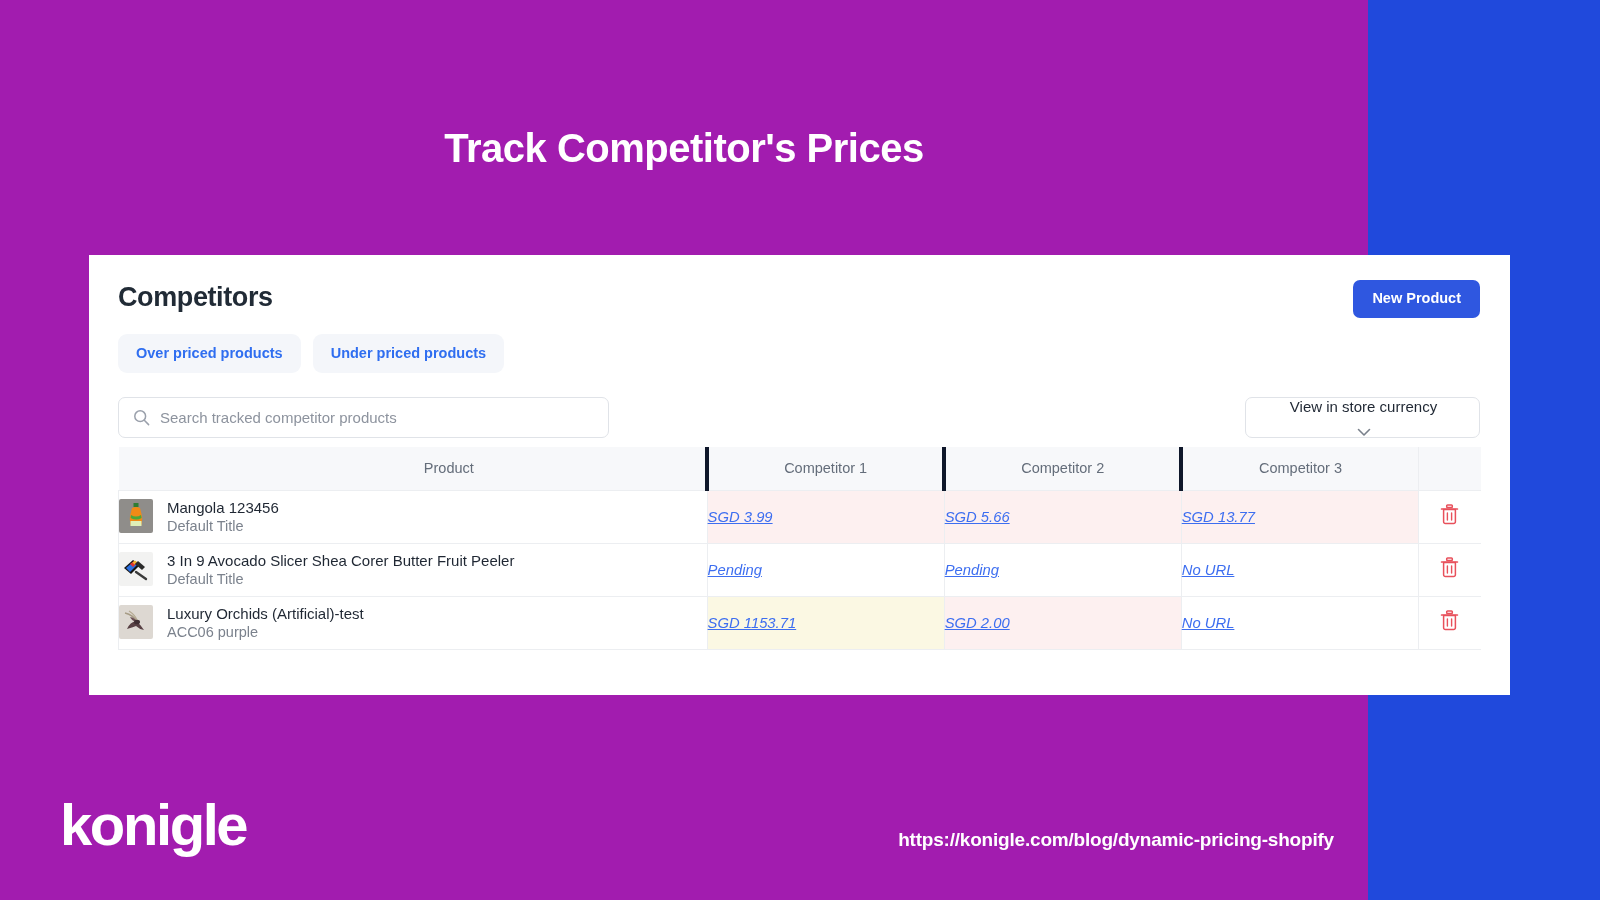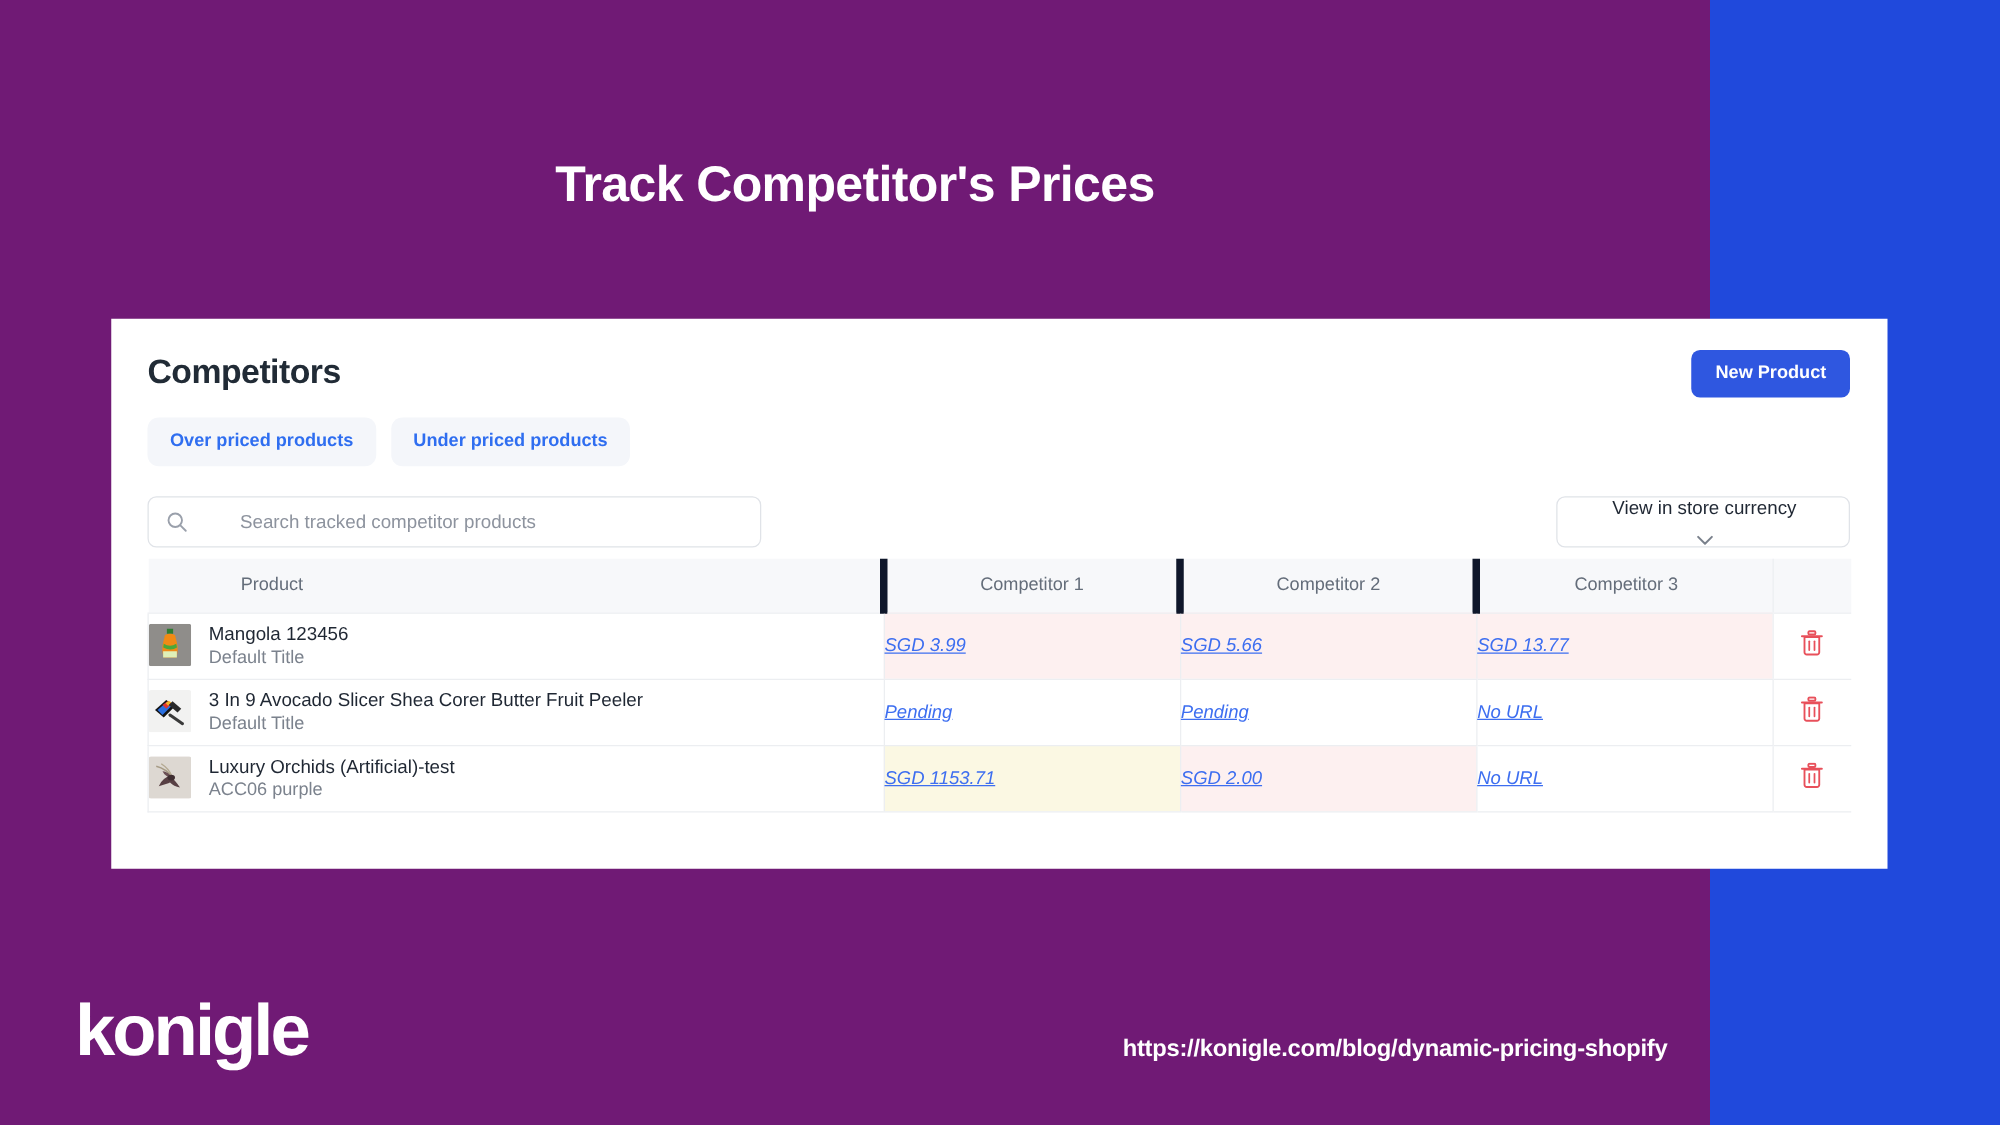--- a/index.html
+++ b/index.html
@@ -5,21 +5,21 @@
   * { box-sizing: border-box; margin: 0; padding: 0; }
   html, body {
     width: 1600px; height: 900px;
     font-family: "Liberation Sans", sans-serif;
     background: #2049dc;
     overflow: hidden;
   }
   .page {
     position: relative;
     width: 1368px; height: 900px;
-    background: #701a75;
+    background: #a21caf;
   }
 
   
   .hero-title {
     position: absolute;
     top: 126px; left: 0; width: 100%;
     text-align: center;
     color: #ffffff;
     font-size: 40px;
     font-weight: bold;
@@ -99,21 +99,20 @@
     display: block;
   }
   .search-input {
     border: none;
     outline: none;
     font-family: "Liberation Sans", sans-serif;
     font-size: 15px;
     color: #5c6470;
     width: 100%;
     background: transparent;
-    margin-left: 32px;
   }
   .search-input::placeholder { color: #8d939e; }
 
   .currency-select {
     position: absolute;
     right: 30px; top: 24px;
     width: 235px; height: 41px;
     border: 1px solid #e0e3e8;
     border-radius: 7px;
     background: #fff;
@@ -138,24 +137,24 @@
     table-layout: fixed;
   }
   table.comp thead th {
     background: #f7f8fa;
     font-size: 14.5px;
     font-weight: normal;
     color: #646d7a;
     text-align: center;
     padding: 13px 0 14px 0;
     border-bottom: 1px solid #eceef1;
-    border-left: 6px solid #0f172a;
+    border-left: 4px solid #0f172a;
   }
   table.comp thead th.th-product {
-    text-align: left;
+    text-align: center;
     padding-left: 74px;
     border-left: none;
   }
   table.comp thead th.th-actions { border-left: 1px solid #eceef1; }
 
   table.comp tbody td {
     border-bottom: 1px solid #eceef1;
     border-left: 1px solid #eceef1;
     padding: 0;
     height: 53px;

